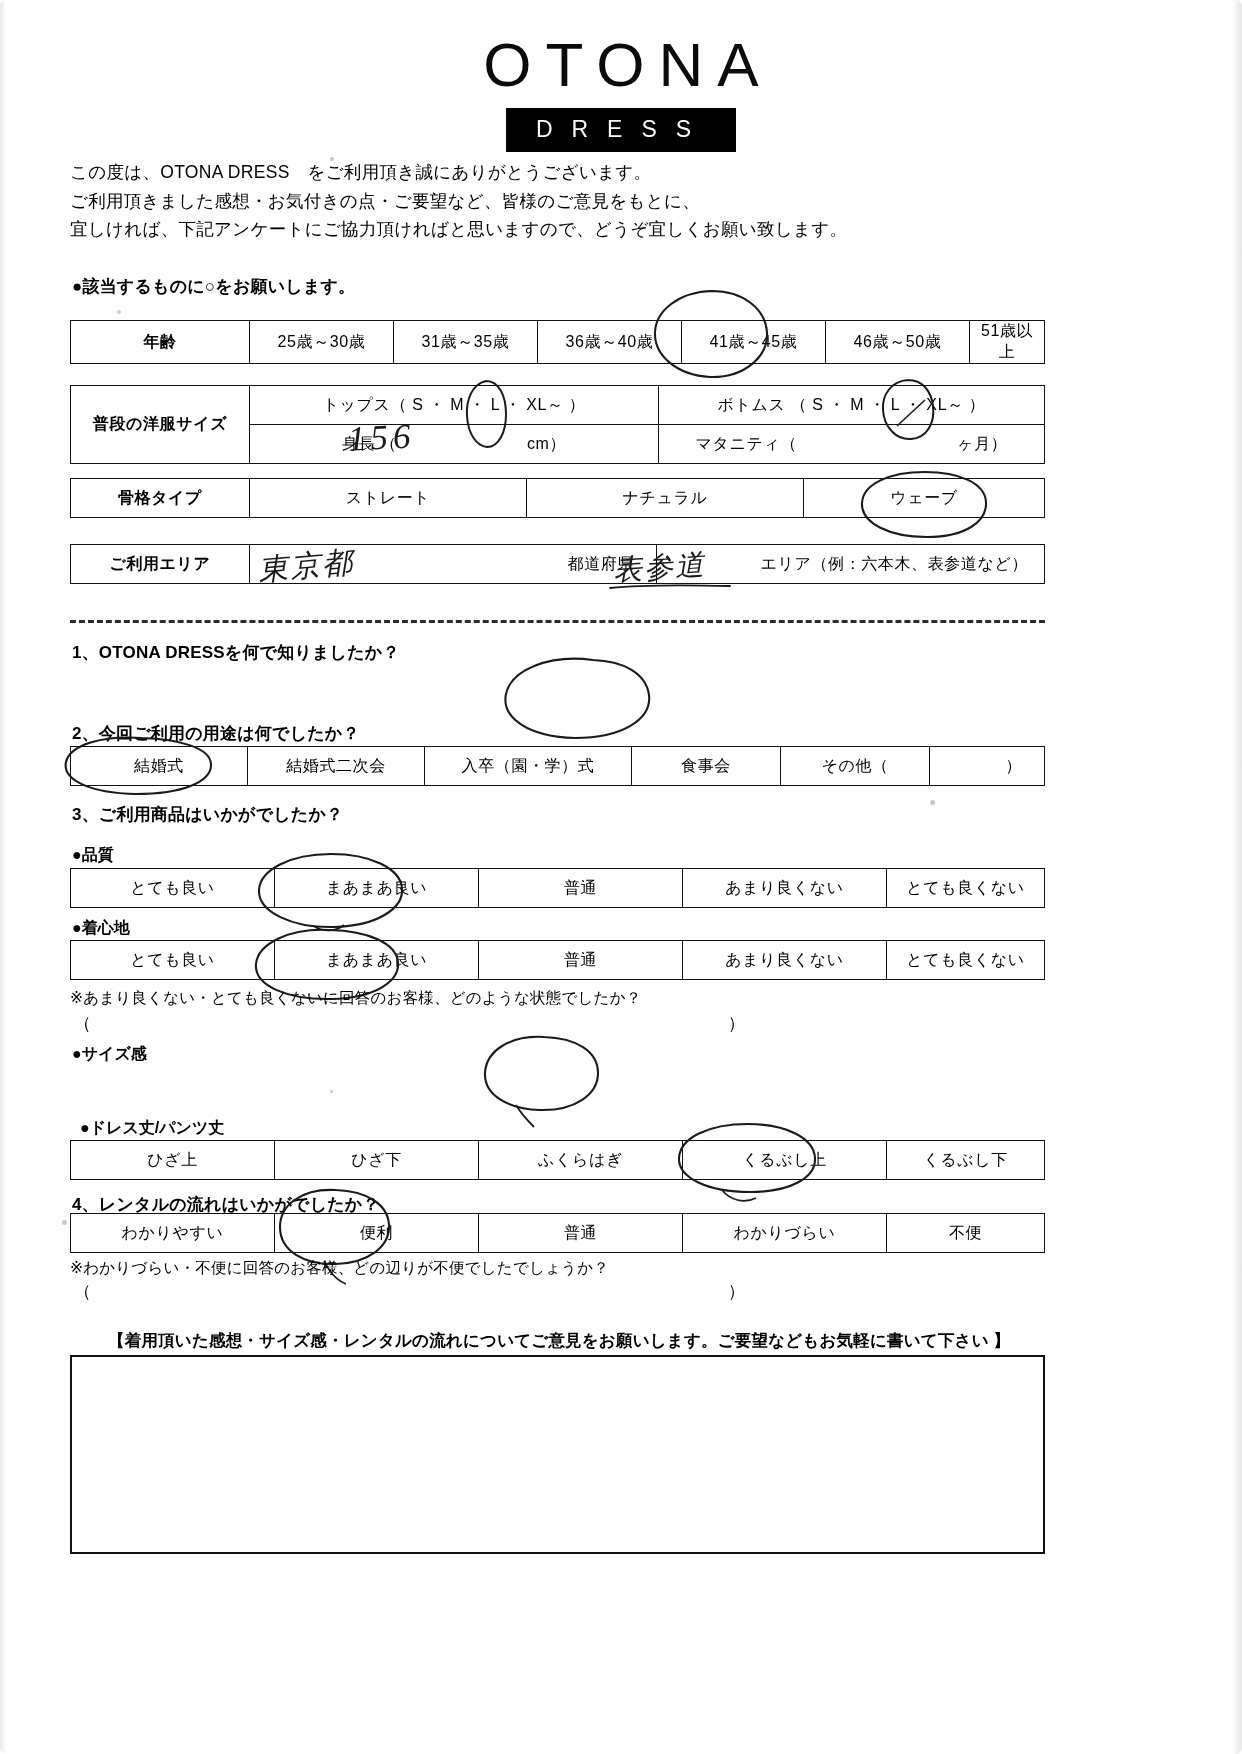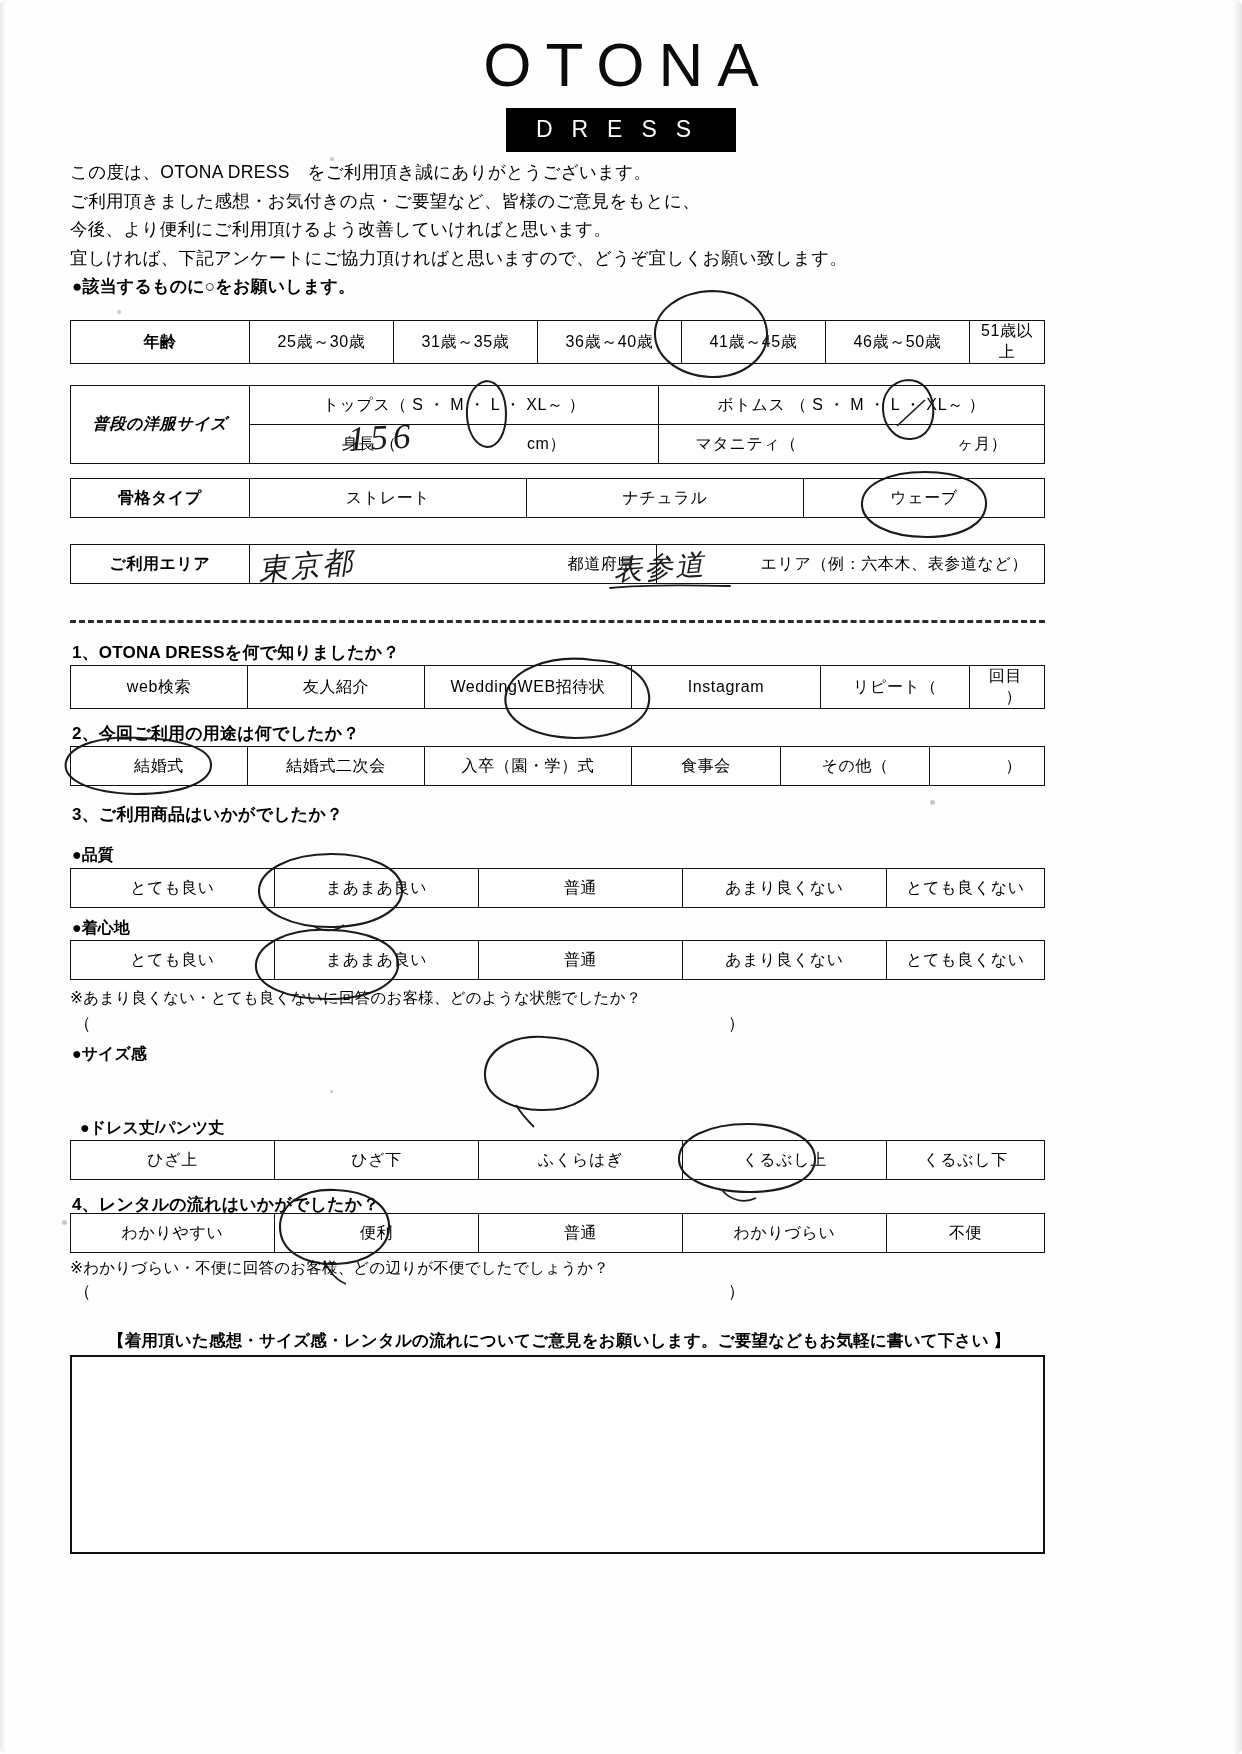--- a/index.html
+++ b/index.html
@@ -47,21 +47,21 @@
     height:38px;
     text-align:center;
     vertical-align:middle;
     font-size:16px;
     letter-spacing:.6px;
     padding:0 4px;
     position:relative;
     background:#fff;
   }
   td.lbl{font-weight:bold;font-size:16.5px;}
-  td.lbl-sm{font-weight:bold;font-size:15px;font-style:italic;}
+  td.lbl-sm{font-weight:bold;font-size:15px;}
   td.left{text-align:left;padding-left:16px;}
   td.nb-r{border-right:none;}
   td.nb-l{border-left:none;}
 
   
   .dashsep{position:absolute;left:70px;width:975px;border-top:3px dashed #1a1a1a;opacity:.92;}
 
   .qhead{position:absolute;font-weight:bold;font-size:17px;letter-spacing:.2px;}
   .subhead{position:absolute;font-weight:bold;font-size:16px;}
   .note{position:absolute;font-size:15.5px;letter-spacing:.2px;}
@@ -97,21 +97,20 @@
   <div class="speck" style="left:330px;top:1090px;width:3px;height:3px;"></div>
 
   <div class="logo-wrap">
     <div class="logo-otona">OTONA</div>
     <div class="logo-dress">DRESS</div>
   </div>
 
   <div class="intro">
     <div>この度は、OTONA DRESS　をご利用頂き誠にありがとうございます。</div>
     <div>ご利用頂きました感想・お気付きの点・ご要望など、皆様のご意見をもとに、</div>
-    <div>今後、より便利にご利用頂けるよう改善していければと思います。</div>
     <div>宜しければ、下記アンケートにご協力頂ければと思いますので、どうぞ宜しくお願い致します。</div>
   </div>
 
   <div class="bullet-head" style="left:72px;top:275px;">●該当するものに○をお願いします。</div>
 
   <table class="grid" style="left:70px;top:320px;width:975px;">
     <tbody>
         <tr>
       <td class="lbl" style="width:170px;">年齢</td>
       <td style="width:135px;">25歳～30歳</td>
@@ -200,32 +199,20 @@
   <div class="hw-text" style="left:613px;top:548px;font-size:29px;letter-spacing:2px;transform:rotate(-4deg);">表参道</div>
   <div class="ink" style="left:608px;top:582px;">
     <svg width="125" height="10" viewBox="0 0 125 10">
       <path d="M2 6 C40 2 84 3 122 4" fill="none" stroke="#1b1b1b" stroke-width="1.8" stroke-linecap="round"></path>
     </svg>
   </div>
 
   <div class="dashsep" style="top:620px;"></div>
 
   <div class="qhead" style="left:72px;top:641px;">1、OTONA DRESSを何で知りましたか？</div>
-  <table class="grid" style="left:70px;top:665px;width:975px;">
-    <tbody>
-        <tr>
-      <td style="width:168px;">web検索</td>
-      <td style="width:168px;">友人紹介</td>
-      <td style="width:198px;">WeddingWEB招待状</td>
-      <td style="width:180px;">Instagram</td>
-      <td class="left nb-r" style="width:140px;">リピート（</td>
-      <td class="nb-l" style="text-align:right;padding-right:22px;">回目 ）</td>
-    </tr>
-  </tbody>
-    </table>
   <div class="ink" style="left:497px;top:652px;">
     <svg width="165" height="92" viewBox="0 0 165 92">
       <path d="M96 8 C52 2 14 18 9 42 C4 66 32 85 78 86 C124 86 155 68 152 43 C149 21 126 9 96 8" fill="none" stroke="#1b1b1b" stroke-width="2.1" stroke-linecap="round"></path>
     </svg>
   </div>
 
   <div class="qhead" style="left:72px;top:722px;">2、今回ご利用の用途は何でしたか？</div>
   <table class="grid" style="left:70px;top:746px;width:975px;">
     <tbody>
         <tr>

